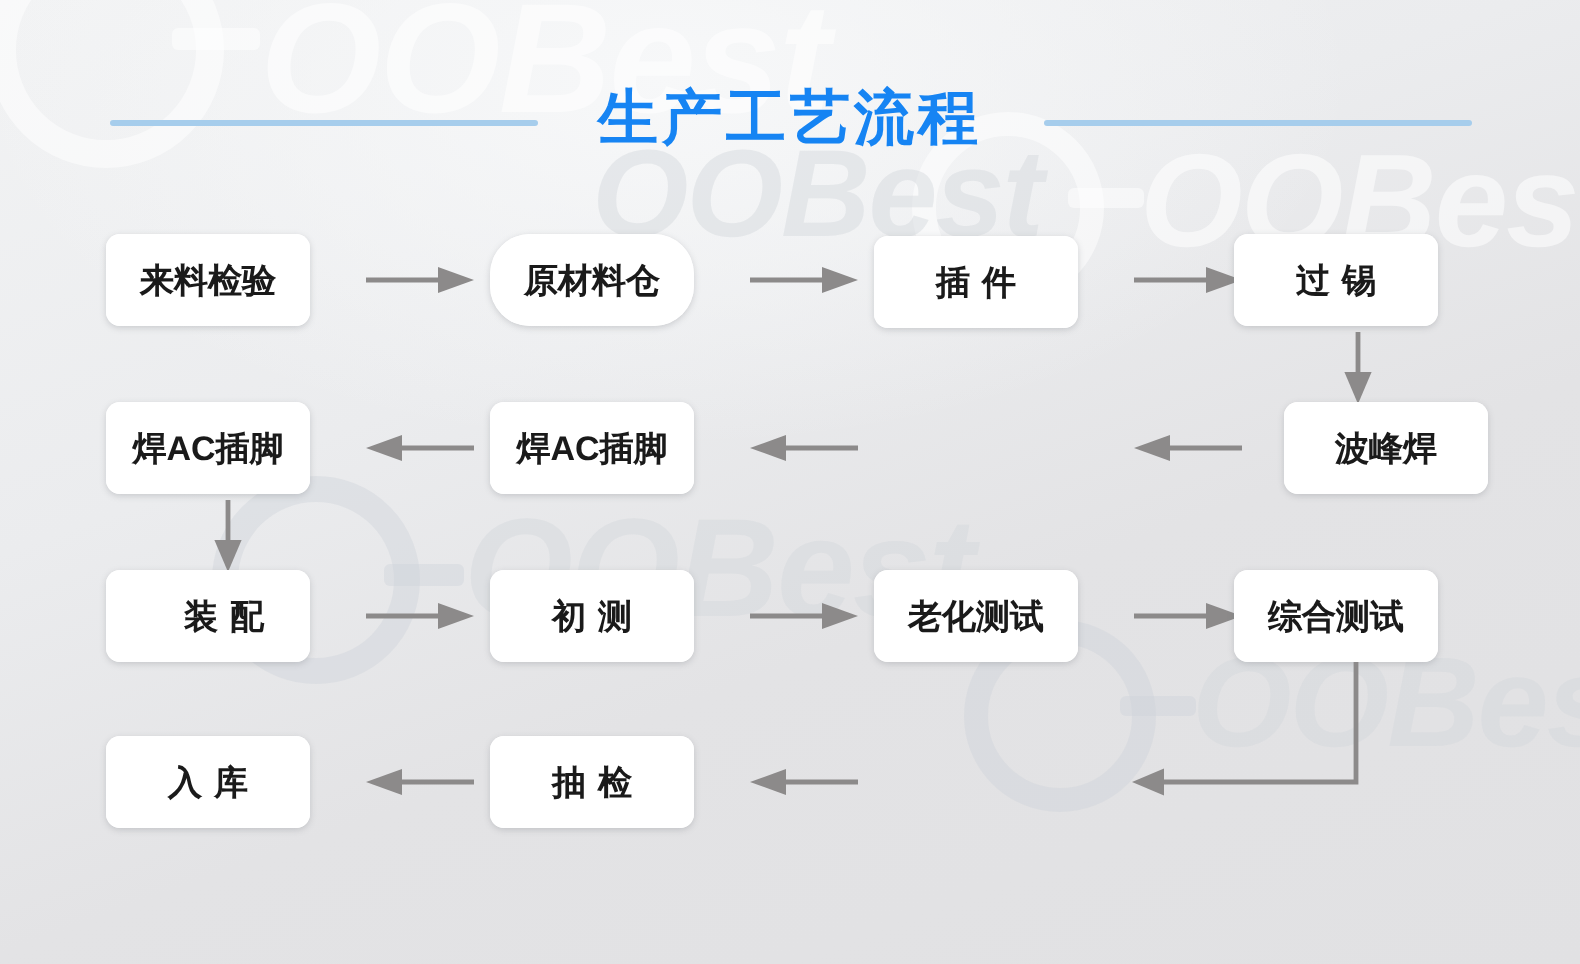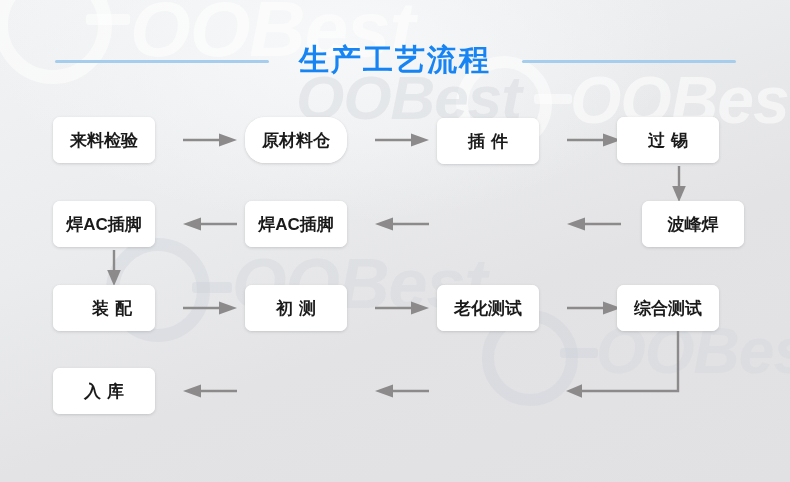--- a/index.html
+++ b/index.html
@@ -247,20 +247,23 @@
 
   <div class="node" style="left:53px;  top:368px;">
     <span class="spaced">入库</span>
   </div>
   <div class="arrow" style="left:183px; top:384px;">
     <svg width="54" height="14" viewBox="0 0 54 14">
       <line x1="16" y1="7" x2="54" y2="7" stroke="#8c8a8a" stroke-width="2.4"></line>
       <polygon points="18,0.5 0,7 18,13.5" fill="#8c8a8a"></polygon>
     </svg>
   </div>
+  <div class="node" style="left:245px; top:368px;">
+    <span class="spaced">抽检</span>
+  </div>
   <div class="arrow" style="left:375px; top:384px;">
     <svg width="54" height="14" viewBox="0 0 54 14">
       <line x1="16" y1="7" x2="54" y2="7" stroke="#8c8a8a" stroke-width="2.4"></line>
       <polygon points="18,0.5 0,7 18,13.5" fill="#8c8a8a"></polygon>
     </svg>
   </div>
 
 </div>
 
 </body></html>

